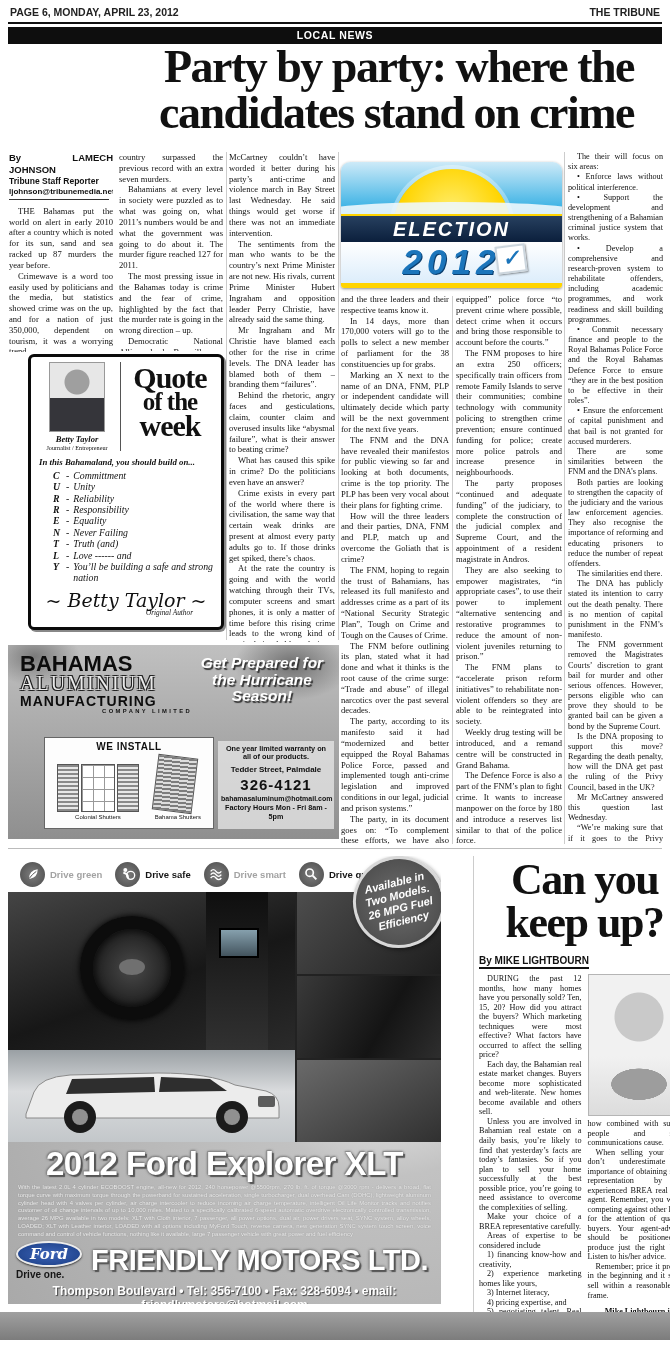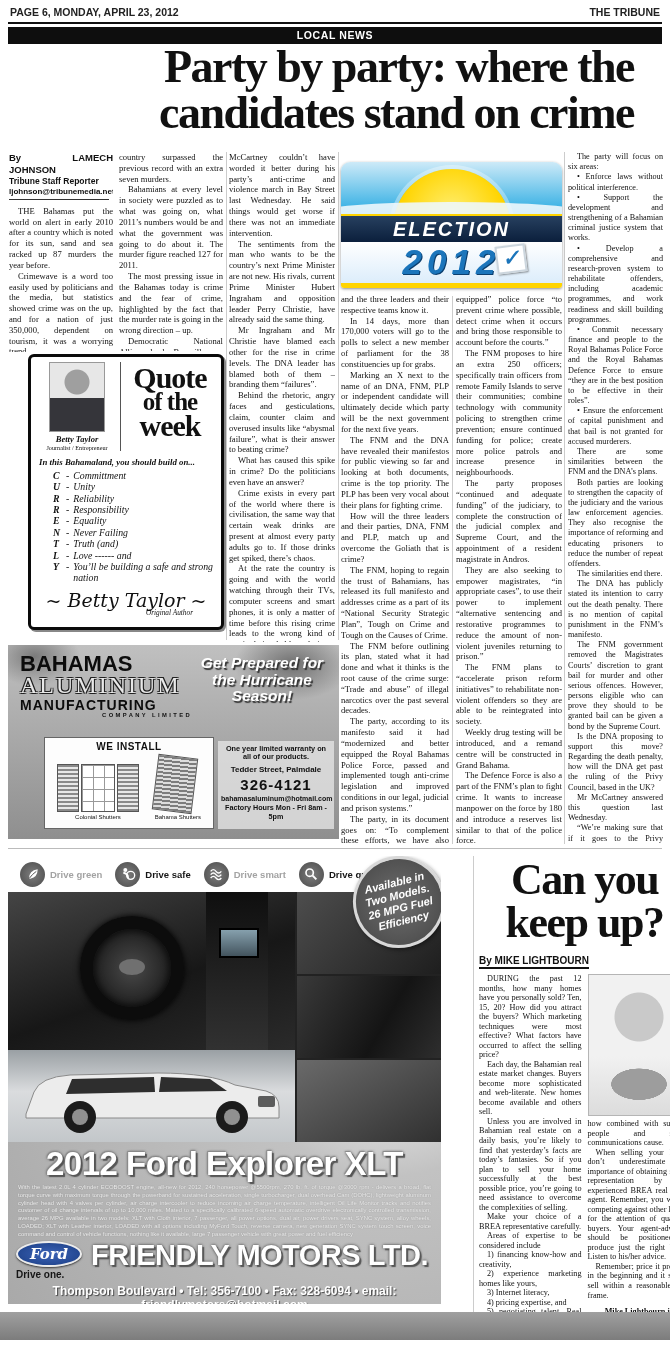--- a/index.html
+++ b/index.html
@@ -82,21 +82,21 @@
   .qb-sign-sub{font-style:italic;font-size:7.3px;text-align:right;margin-top:-3px;padding-right:20px;}
 
   
   .alu-ad{position:absolute;left:8px;top:645px;width:331px;height:194px;overflow:hidden;
           font-family:"Liberation Sans",sans-serif;
           background:radial-gradient(ellipse 90px 55px at 86% 10%,#6f6f6f 0%,transparent 65%),
                      radial-gradient(ellipse 70px 45px at 8% 6%,#7a7a7a 0%,transparent 65%),
                      linear-gradient(#c0c0c0,#8f8f8f);}
   .alu-logo{position:absolute;left:12px;top:8px;width:172px;line-height:1;}
   .alu-l1{font-weight:bold;font-size:22px;letter-spacing:0;color:#0c0c0c;}
-  .alu-l2{font-family:"Liberation Serif",serif;font-size:24px;letter-spacing:2px;color:#e9e9e9;
+  .alu-l2{font-family:"Liberation Serif",serif;font-size:20px;letter-spacing:2px;color:#e9e9e9;
           text-shadow:1px 1px 0 #222,-1px -1px 0 #222,1px -1px 0 #222,-1px 1px 0 #222;margin-top:-2px;}
   .alu-l3{font-weight:bold;font-size:14px;letter-spacing:1px;color:#0c0c0c;margin-top:1px;}
   .alu-l4{font-weight:bold;font-size:5.8px;letter-spacing:2.4px;color:#111;text-align:right;margin-top:1px;}
   .alu-slogan{position:absolute;right:6px;top:10px;width:142px;text-align:center;color:#fff;font-weight:bold;
               font-style:italic;font-size:15.5px;line-height:1.08;text-shadow:1.5px 1.5px 1px #333;}
   .alu-install{position:absolute;left:36px;top:92px;width:170px;height:92px;background:#fdfdfd;border:1px solid #666;
                box-sizing:border-box;padding:3px 4px;text-align:center;}
   .alu-we{font-weight:bold;font-size:10px;letter-spacing:.5px;}
   .alu-shutters{display:flex;justify-content:space-around;align-items:flex-end;margin-top:4px;}
   .sh-colonial{display:flex;gap:2px;align-items:center;}
@@ -148,21 +148,21 @@
   .fp-side > div{flex:1;}
   .fp-s1{background:linear-gradient(135deg,#4d4d4d,#1e1e1e);}
   .fp-s2{background:linear-gradient(120deg,#3a3a3a,#141414 60%,#2e2e2e);}
   .fp-s3{background:linear-gradient(150deg,#6a6a6a,#303030);}
   .fp-suv{position:absolute;left:0;bottom:0;width:287px;height:92px;
           background:linear-gradient(#9aa0a4,#dadcde 45%,#c3c7ca);}
   .ford-title{text-align:center;color:#fff;font-weight:bold;font-size:33px;line-height:1;margin-top:5px;
               letter-spacing:-.5px;text-shadow:2px 2px 1px #555,-1px -1px 1px #8a8a8a,0 0 3px #333;}
   .ford-fine{margin:4px 10px 0;font-size:5.9px;line-height:1.32;color:#f3f3f3;text-align:justify;
              text-shadow:0 0 1px #777;}
-  .ford-dealer{display:flex;align-items:flex-start;gap:4px;padding:3px 8px 0;}
+  .ford-dealer{display:flex;align-items:center;gap:4px;padding:3px 8px 0;}
   .ford-logo-wrap{text-align:center;flex:none;}
   .ford-oval{width:66px;height:26px;border-radius:50%;background:radial-gradient(#3c64b8,#1a3c82);
              border:2px solid #ececec;box-shadow:0 1px 2px #333;color:#fff;box-sizing:border-box;
              font-family:"DejaVu Serif",serif;font-style:italic;font-weight:bold;font-size:15px;
              text-align:center;line-height:22px;}
   .drive-one{font-size:10px;font-weight:bold;color:#161616;margin-top:2px;text-align:left;}
   .dealer-name{flex:1;color:#fff;font-weight:bold;font-size:29px;line-height:1;text-align:center;
                letter-spacing:-.5px;text-shadow:2px 2px 1px #555,0 0 3px #333;}
   .ford-contact{text-align:center;color:#fff;font-weight:bold;font-size:12px;margin-top:4px;
                 text-shadow:1px 1px 1px #444;}
@@ -248,21 +248,21 @@
   <div class="news-col col5 cont">
       <p>equipped” police force “to prevent crime where possible, detect crime when it occurs and bring those responsible to account before the courts.”</p>
       <p>The FNM proposes to hire an extra 250 officers; specifically train officers from remote Family Islands to serve their communities; combine technology with community policing to strengthen crime prevention; ensure continued funding for police; create more police patrols and increase presence in neighbourhoods.</p>
       <p>The party proposes “continued and adequate funding” of the judiciary, to complete the construction of the judicial complex and Supreme Court, and the appointment of a resident magistrate in Andros.</p>
       <p>They are also seeking to empower magistrates, “in appropriate cases”, to use their power to implement “alternative sentencing and restorative programmes to reduce the amount of non-violent juveniles returning to prison.”</p>
       <p>The FNM plans to “accelerate prison reform initiatives” to rehabilitate non-violent offenders so they are able to be reintegrated into society.</p>
       <p>Weekly drug testing will be introduced, and a remand centre will be constructed in Grand Bahama.</p>
       <p>The Defence Force is also a part of the FNM’s plan to fight crime. It wants to increase manpower on the force by 180 and introduce a reserves list similar to that of the police force.</p>
     </div>
   <div class="news-col col6">
-      <p>The party will focus on six areas:</p>
+      <p>The their will focus on six areas:</p>
       <p>• Enforce laws without political interference.</p>
       <p>• Support the development and strengthening of a Bahamian criminal justice system that works.</p>
       <p>• Develop a comprehensive and research-proven system to rehabilitate offenders, including academic programmes, and work readiness and skill building programmes.</p>
       <p>• Commit necessary finance and people to the Royal Bahamas Police Force and the Royal Bahamas Defence Force to ensure “they are in the best position to be effective in their roles”.</p>
       <p>• Ensure the enforcement of capital punishment and that bail is not granted for accused murderers.</p>
       <p>There are some similarities between the FNM and the DNA’s plans.</p>
       <p>Both parties are looking to strengthen the capacity of the judiciary and the various law enforcement agencies. They also recognise the importance of reforming and educating prisoners to reduce the number of repeat offenders.</p>
       <p>The similarities end there.</p>
       <p>The DNA has publicly stated its intention to carry out the death penalty. There is no mention of capital punishment in the FNM’s manifesto.</p>
       <p>The FNM government removed the Magistrates Courts’ discretion to grant bail for murder and other serious offences. However, persons eligible who can prove they should to be granted bail can be given a bond by the Supreme Court.</p>

